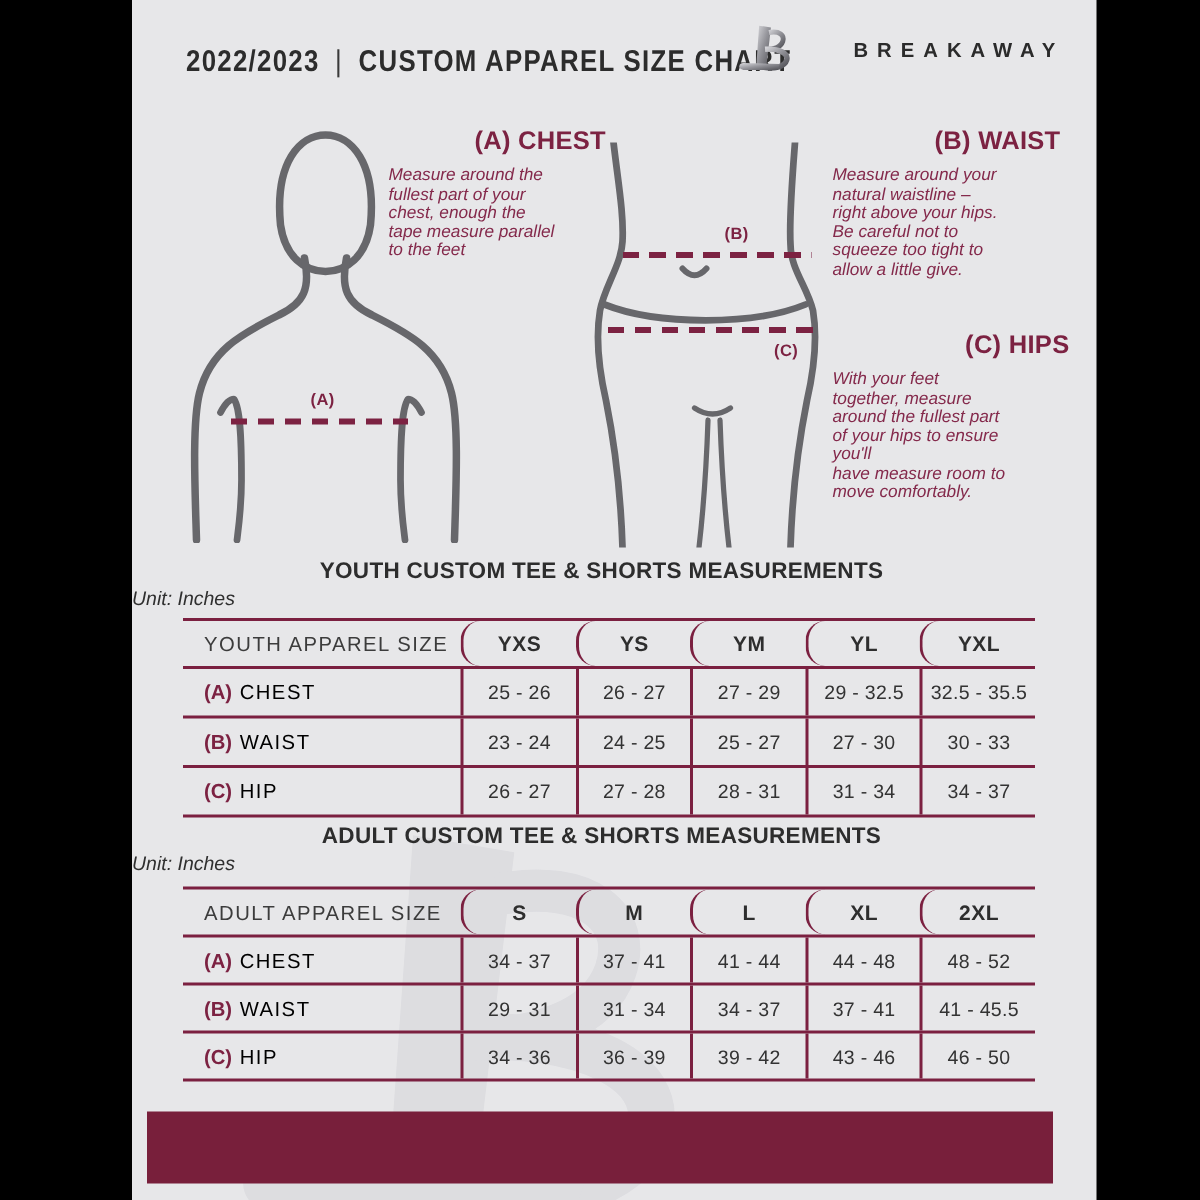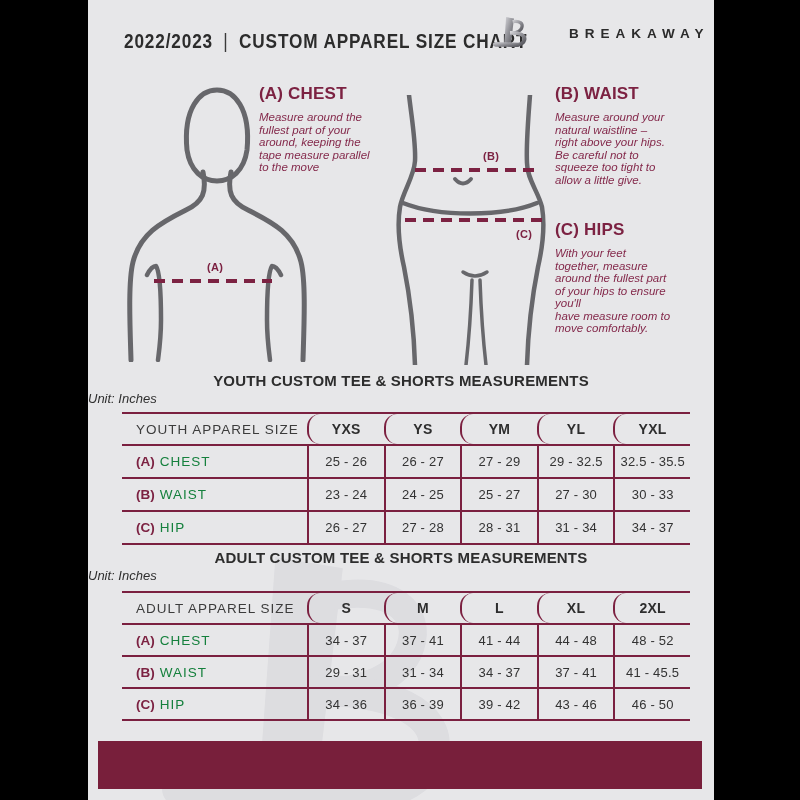--- a/index.html
+++ b/index.html
@@ -1,56 +1,56 @@
 <!DOCTYPE html>
 <html><head>
 <meta charset="utf-8">
 <style>
   html,body{margin:0;padding:0;background:#000;}
   .screen{position:relative;width:800px;height:800px;background:#000;overflow:hidden;
           font-family:"Liberation Sans",sans-serif;}
   .matte{position:absolute;top:0;height:800px;background:#000;}
   .matte.left{left:0;width:88px;}
   .matte.right{left:714px;width:86px;}
-  .page{position:absolute;left:88px;top:0;width:626px;height:800px;background:#e7e7e9;overflow:hidden;}
+  .page{position:absolute;left:88px;top:0;width:626px;height:800px;background:#e7e7e9;overflow:hidden;padding-left:17px;}
 
   
   .hdr-title{position:absolute;left:36px;top:29px;display:flex;align-items:center;column-gap:12px;
              font-weight:bold;font-size:20px;line-height:24px;color:#2c2c2c;letter-spacing:1px;
              transform:scaleX(.86);transform-origin:left center;white-space:nowrap;}
   .hdr-divider{font-weight:400;font-size:20px;color:#3a3a3a;}
   .logo{position:absolute;left:403px;top:15px;display:flex;align-items:center;column-gap:9px;gap:36px;}
   .brand{font-size:13.5px;font-weight:bold;letter-spacing:6px;color:#2b2b2b;white-space:nowrap;}
 
   
   .fig{position:absolute;}
   .fig path{fill:none;stroke:#67676b;stroke-linecap:round;stroke-linejoin:round;}
   .dash{position:absolute;height:3.5px;
         background:repeating-linear-gradient(90deg,#7c2242 0 11px,transparent 11px 18px);}
   .dlabel{position:absolute;font-size:11px;font-weight:bold;color:#7c2242;letter-spacing:.3px;}
 
   
   .instr{position:absolute;}
-  .instr .ihead{font-size:17px;line-height:20px;font-weight:bold;color:#7c2242;letter-spacing:.2px;margin-bottom:7px;}
+  .instr .ihead{font-size:17px;line-height:20px;font-weight:bold;color:#7c2242;letter-spacing:.2px;margin-bottom:7px;text-align:right;}
   .instr .iline{font-style:italic;font-size:11.5px;line-height:12.5px;color:#84294b;}
 
   
   .section-title{position:absolute;left:0;width:626px;text-align:center;font-weight:bold;
                  font-size:15px;color:#2d2d2d;letter-spacing:.2px;}
   .unit{position:absolute;left:0;width:626px;text-align:left;font-style:italic;font-size:13px;color:#2f2f2f;}
   .sizetable{position:absolute;left:34px;width:568px;border-top:2px solid #7b2040;}
   .trow{display:grid;grid-template-columns:185px repeat(5,76.6px);border-bottom:2px solid #7b2040;}
   .trow>div{display:flex;align-items:center;justify-content:center;box-sizing:border-box;}
   .trow>div+div{border-left:2px solid #7b2040;}
   .cell-label{justify-content:flex-start !important;padding-left:14px;}
   .hdr-label{font-size:13.5px;letter-spacing:1px;color:#3c3c3c;}
   .hdr-size{font-size:14px;font-weight:bold;color:#2e2e2e;letter-spacing:.3px;border-radius:13px;}
   .val{font-size:13px;color:#333;letter-spacing:.2px;}
   .rl-prefix{font-weight:bold;color:#7c2242;font-size:13.5px;margin-right:5px;}
-  .rl-name{font-size:13.5px;color:#15803d;letter-spacing:1px;}
+  .rl-name{font-size:13.5px;color:#000000;letter-spacing:1px;}
   .row-h30{height:30px;} .row-h31{height:31px;}
 
   .watermark{position:absolute;left:58px;top:540px;opacity:.9;}
   .footer{position:absolute;left:10px;top:741px;width:604px;height:48px;background:#781f3b;}
 </style>
 </head>
 <body>
 
 <div class="screen">
   <div class="matte left"></div>
@@ -101,23 +101,23 @@
     </svg>
     <div class="dlabel" style="left:395px;top:150px;">(B)</div>
     <div class="dash" style="left:327px;top:168px;width:126px;"></div>
     <div class="dash" style="left:317px;top:218px;width:143px;"></div>
     <div class="dlabel" style="left:428px;top:228px;">(C)</div>
 
     <div class="instr" style="left:171px;top:84px;width:145px;">
       <div class="ihead">(A) CHEST</div>
       <div class="iline">Measure around the</div>
       <div class="iline">fullest part of your</div>
-      <div class="iline">around, keeping the</div>
+      <div class="iline">chest, enough the</div>
       <div class="iline">tape measure parallel</div>
-      <div class="iline">to the move</div>
+      <div class="iline">to the feet</div>
     </div>
     <div class="instr" style="left:467px;top:84px;width:152px;">
       <div class="ihead">(B) WAIST</div>
       <div class="iline">Measure around your</div>
       <div class="iline">natural waistline –</div>
       <div class="iline">right above your hips.</div>
       <div class="iline">Be careful not to</div>
       <div class="iline">squeeze too tight to</div>
       <div class="iline">allow a little give.</div>
     </div>

